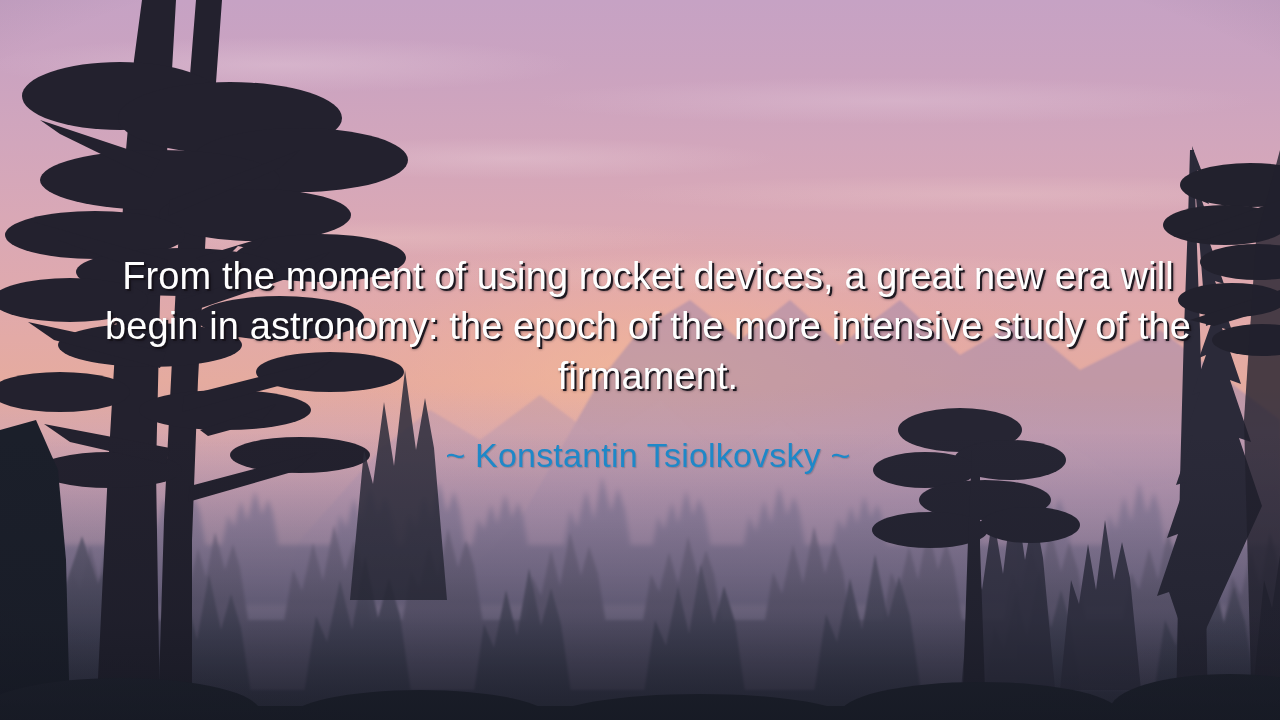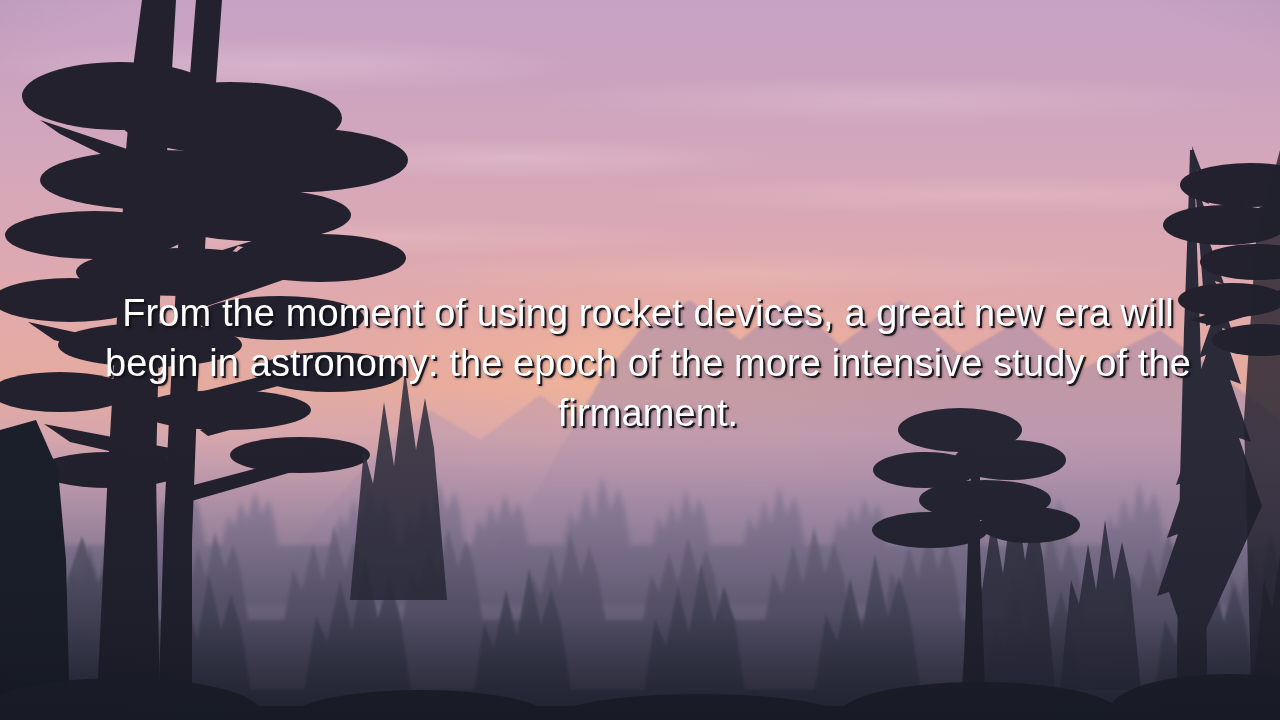--- a/index.html
+++ b/index.html
@@ -292,15 +292,16 @@
       <ellipse cx="980" cy="714" rx="140" ry="32"></ellipse>
       <ellipse cx="1230" cy="710" rx="120" ry="36"></ellipse>
       <rect x="0" y="706" width="1280" height="14"></rect>
     </g>
   </svg>
 
   <div class="layer" id="vignette"></div>
 
   <div id="quote-block">
     <p id="quote-text">From the moment of using rocket devices, a great new era will begin in astronomy: the epoch of the more intensive study of the firmament.</p>
+    <div id="quote-author">~ Konstantin Tsiolkovsky ~</div>
   </div>
 
 </div>
 
 </body></html>

